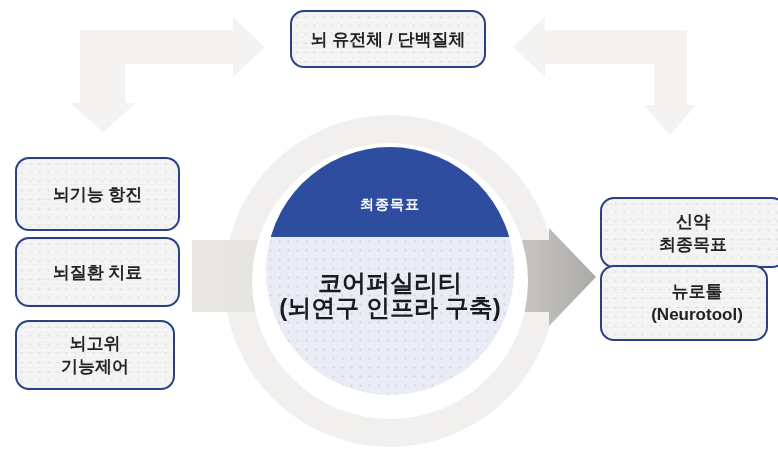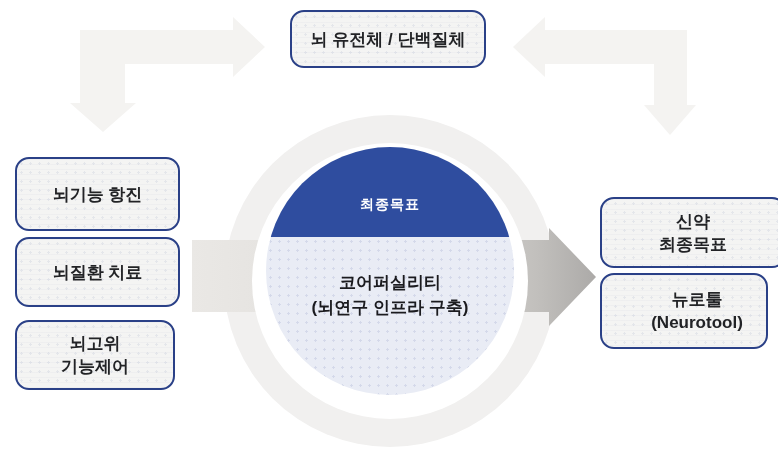--- a/index.html
+++ b/index.html
@@ -29,40 +29,40 @@
   .goal-banner .goal-label{
     color:#ffffff;font-size:14px;font-weight:bold;letter-spacing:1px;
   }
   .core-body{
     height:158px;background-color:#e9ecf5;
     background-image:radial-gradient(rgba(70,90,160,0.13) 1px,transparent 1.4px);
     background-size:9px 9px;
     text-align:center;padding-top:33px;box-sizing:border-box;
   }
   .core-line{
-    display:block;color:#1b1b1f;font-size:17px;font-weight:bold;line-height:25px;
+    display:block;color:#1b1b1f;font-size:24px;font-weight:bold;line-height:25px;
   }
 
   
   .nbox{
     position:absolute;border:2px solid #2a4087;border-radius:14px;box-sizing:border-box;
     background-color:#f4f4f3;
     background-image:radial-gradient(rgba(90,110,160,0.10) 1px,transparent 1.3px),
                      linear-gradient(rgba(120,130,160,0.045) 1px,transparent 1px);
     background-size:9px 9px,5px 5px;
     display:flex;flex-direction:column;align-items:center;justify-content:center;
     z-index:6;text-align:center;
   }
   .nbox .bline{color:#222326;font-size:17px;font-weight:bold;line-height:23px;display:block;}
   .box-top   {left:290px;top:10px;width:196px;height:58px;}
   .box-l1    {left:15px;top:157px;width:165px;height:74px;}
   .box-l2    {left:15px;top:237px;width:165px;height:70px;}
   .box-l3    {left:15px;top:320px;width:160px;height:70px;}
   .box-r1    {left:600px;top:197px;width:186px;height:71px;}
-  .box-r2    {left:600px;top:273px;width:168px;height:76px;padding-left:26px;}
+  .box-r2    {left:600px;top:265px;width:168px;height:76px;padding-left:26px;}
 
   .z1{z-index:1;} .z3{z-index:3;}
 </style>
 </head>
 <body>
 
 <div class="canvas">
 
   <svg class="layer z1" viewBox="0 0 778 458" aria-hidden="true">
     <path d="M 80,30 H 233 V 17 L 265,47 L 233,77 V 64 H 125 V 103 H 136 L 103,132 L 70,103 H 80 Z" fill="#f4f3f1"></path>

